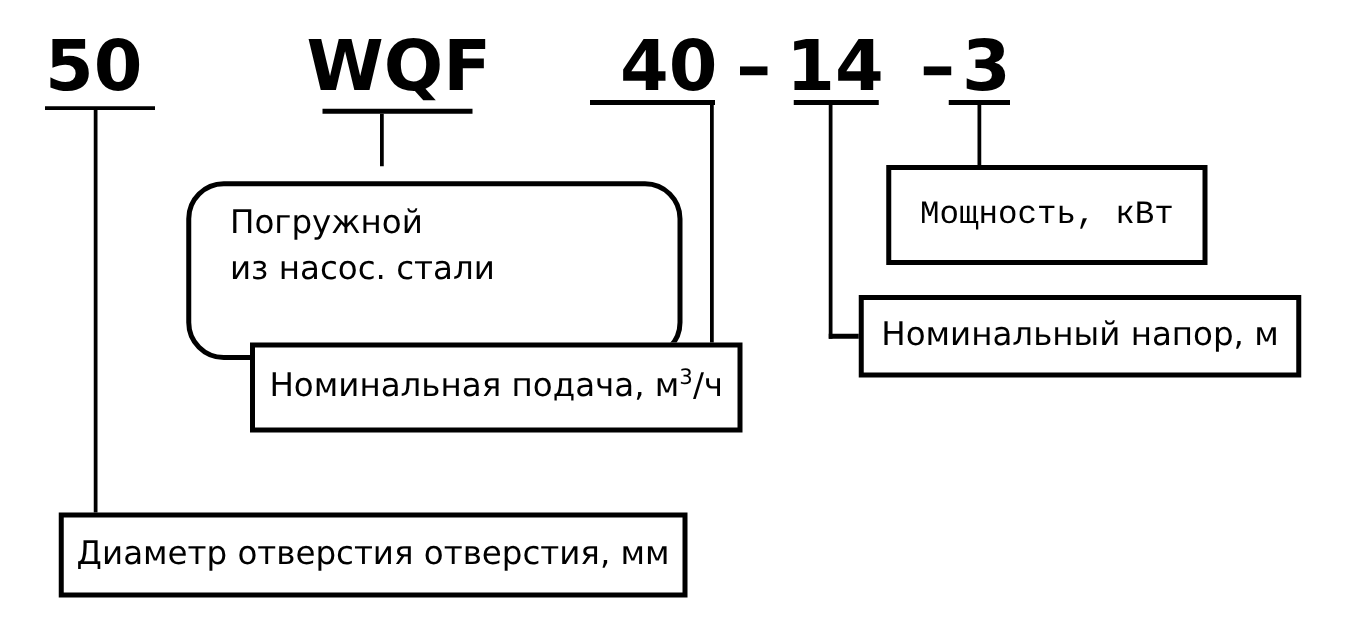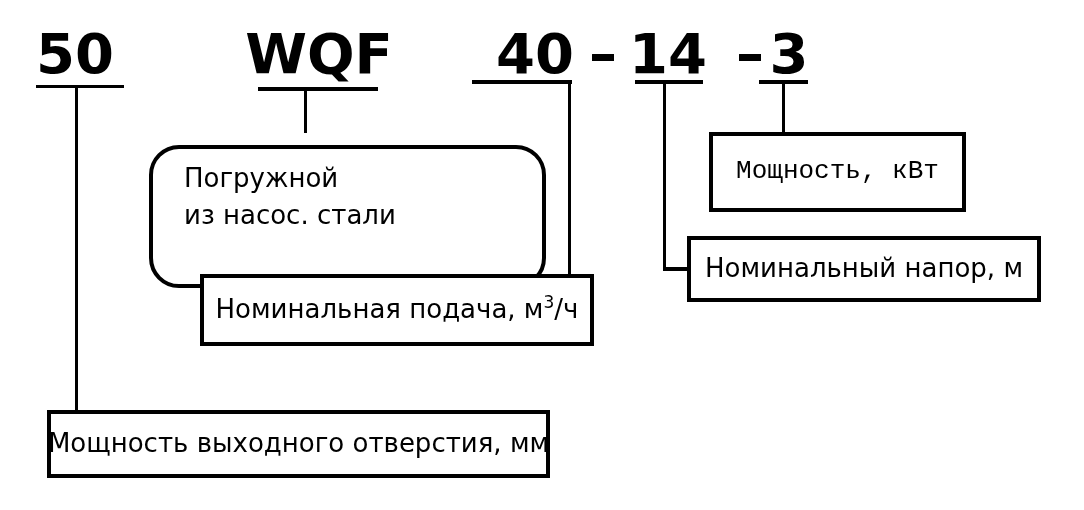--- a/index.html
+++ b/index.html
@@ -138,16 +138,16 @@
 
   <div class="box box-power center">
     <span>Мощность, кВт</span>
   </div>
 
   <div class="box box-head center">
     <span>Номинальный напор, м</span>
   </div>
 
   <div class="box box-diameter center">
-    <span>Мощность выходного отверстия, мм</span>
+    <span>Диаметр отверстия отверстия, мм</span>
   </div>
 
 </div>
 
 </body></html>

